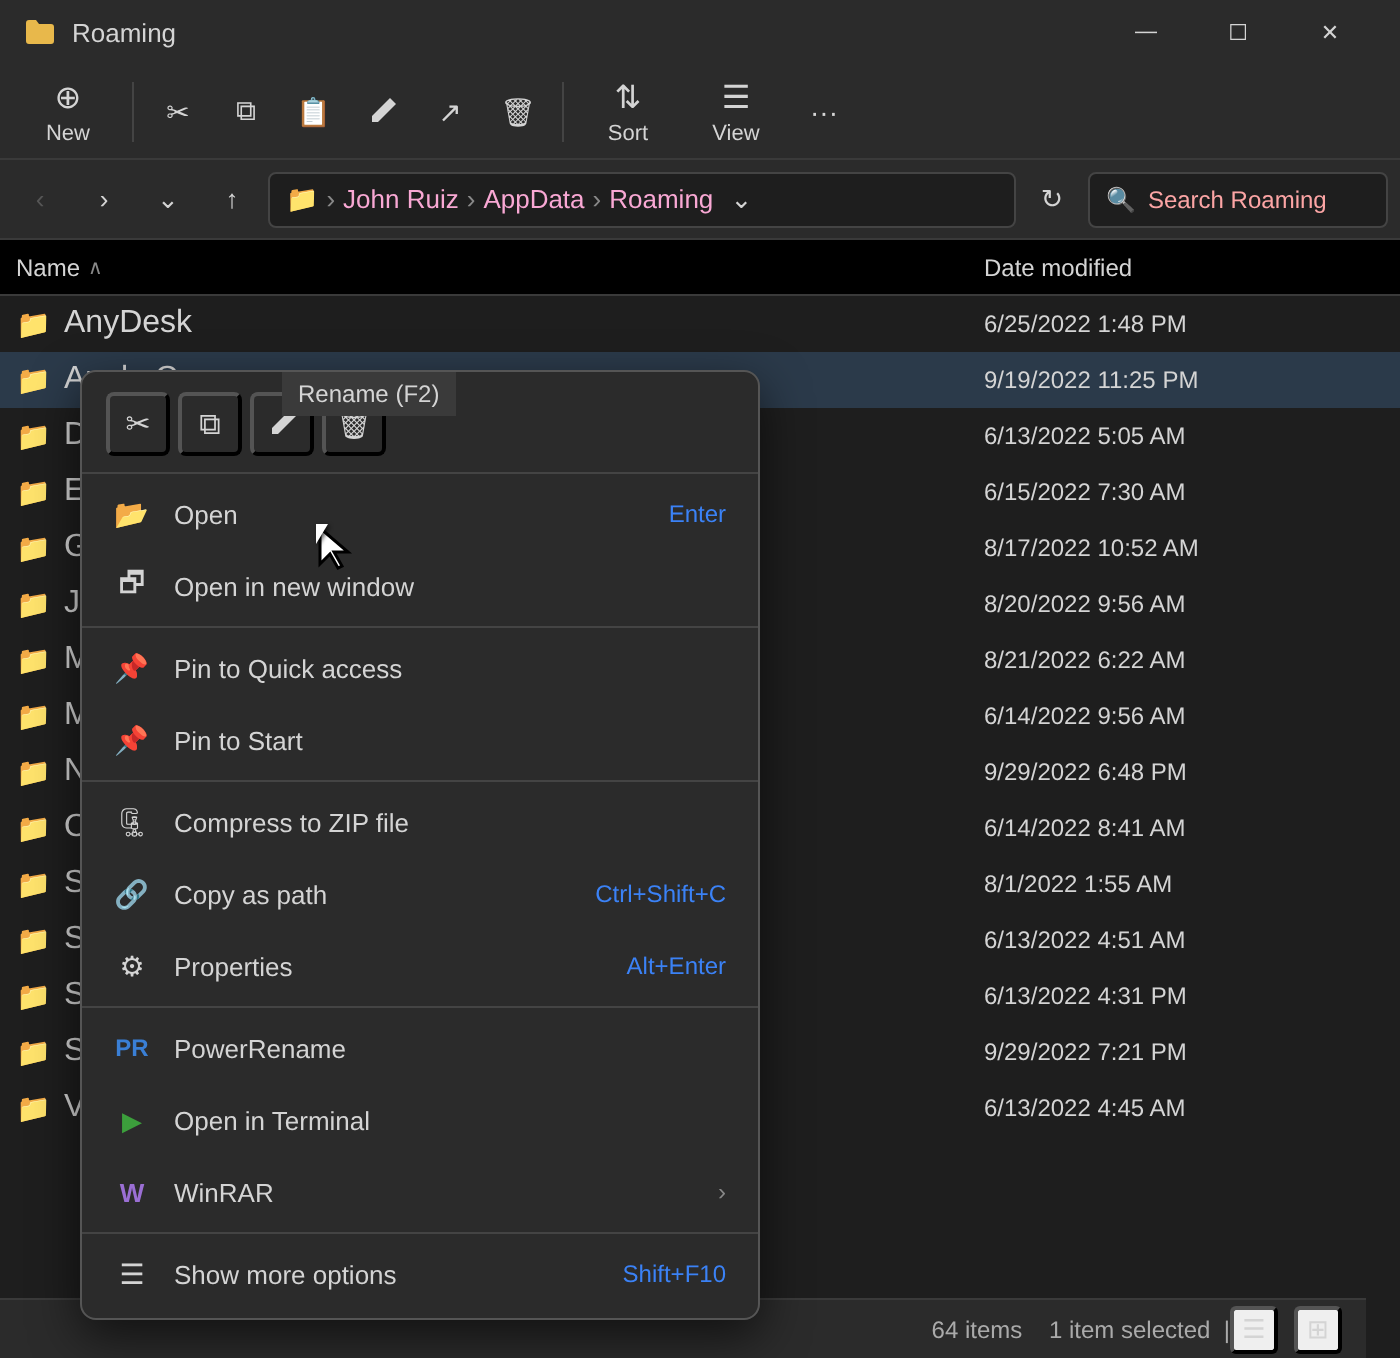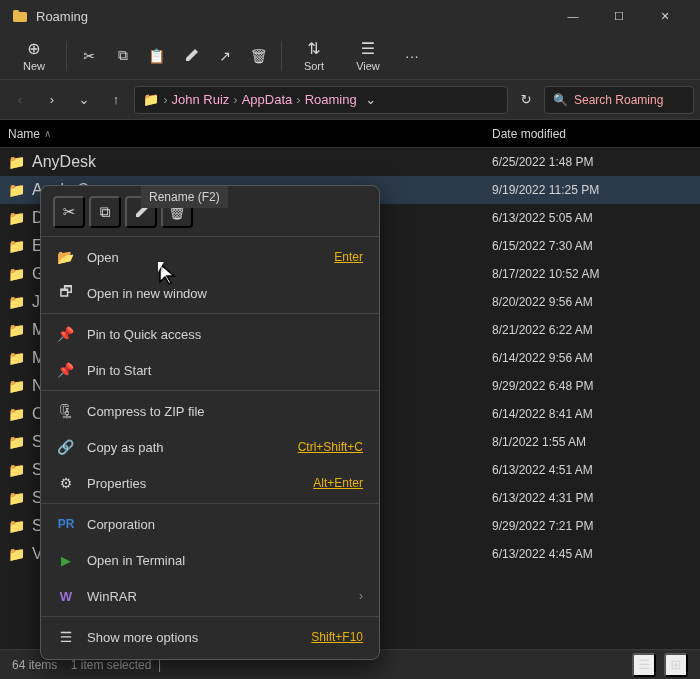--- a/index.html
+++ b/index.html
@@ -297,45 +297,44 @@
       font-size: 14px;
       color: #d4d4d4;
     }
     .ctx-item-label {
       flex: 1;
       font-size: 13px;
       color: #d4d4d4;
     }
     .ctx-item-shortcut {
       font-size: 12px;
-      color: #eab308;
-      text-decoration: underline;
+      color: #3b82f6;
     }
     .ctx-item-arrow {
       font-size: 12px;
       color: #888;
     }
     
     .icon-anydesk { color: #e84040; }
     .icon-winrar { color: #9b6fd4; }
     .icon-terminal { color: #3c9f3c; }
 
     
     .status-bar {
       height: 30px;
       background: #2b2b2b;
       display: flex;
       align-items: center;
       padding: 0 12px;
-      justify-content: space-between;
+      justify-content: flex-end;
       border-top: 1px solid #3a3a3a;
       position: absolute;
       bottom: 0;
       left: 0;
-      right: 0;
+      right: 17px;
     }
     .status-text { font-size: 12px; color: #aaa; }
     .status-right {
       display: flex;
       gap: 8px;
     }
     .view-btn {
       width: 24px;
       height: 24px;
       display: flex;
@@ -591,21 +590,21 @@
   <div class="ctx-item">
     <div class="ctx-item-icon">⚙</div>
     <span class="ctx-item-label">Properties</span>
     <span class="ctx-item-shortcut">Alt+Enter</span>
   </div>
 
   <div class="ctx-divider"></div>
 
   <div class="ctx-item">
     <div class="ctx-item-icon icon-anydesk" style="font-size:12px;font-weight:bold;color:#3a7fd5;">PR</div>
-    <span class="ctx-item-label">Corporation</span>
+    <span class="ctx-item-label">PowerRename</span>
   </div>
 
   <div class="ctx-item">
     <div class="ctx-item-icon icon-terminal" style="font-size:13px;">▶</div>
     <span class="ctx-item-label">Open in Terminal</span>
   </div>
 
   <div class="ctx-item">
     <div class="ctx-item-icon icon-winrar" style="font-size:13px;font-weight:bold;">W</div>
     <span class="ctx-item-label">WinRAR</span>

